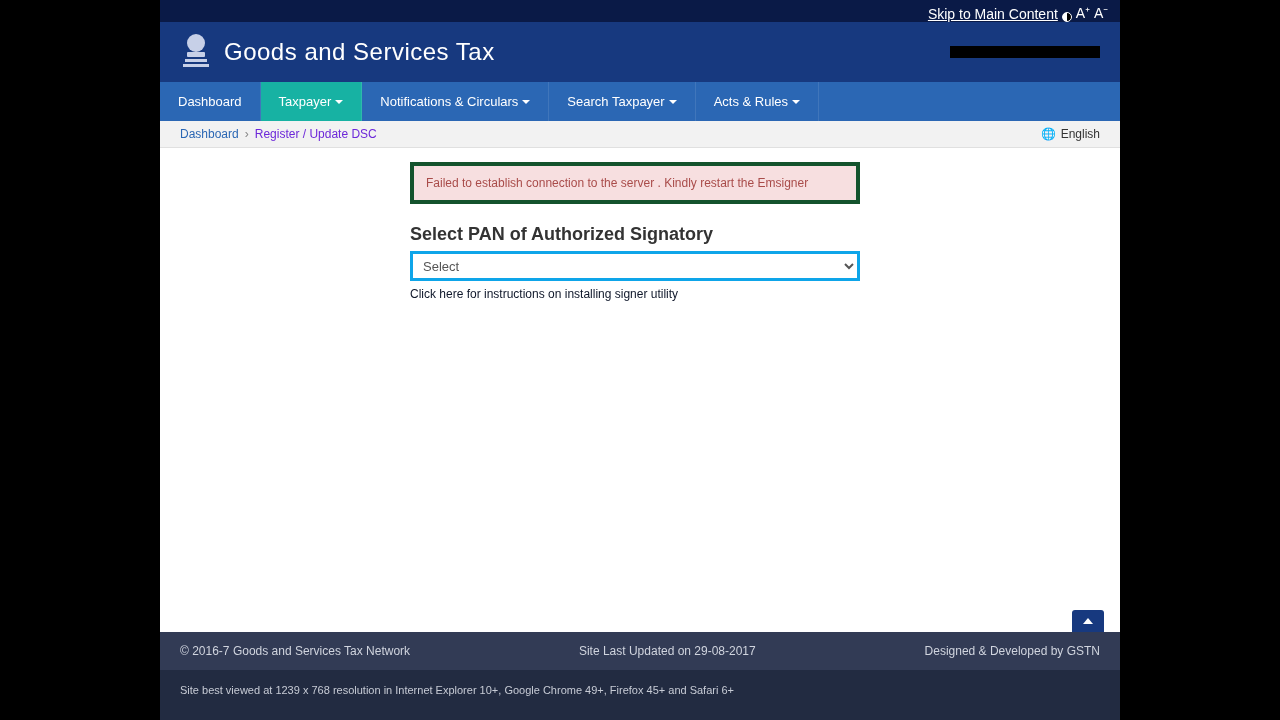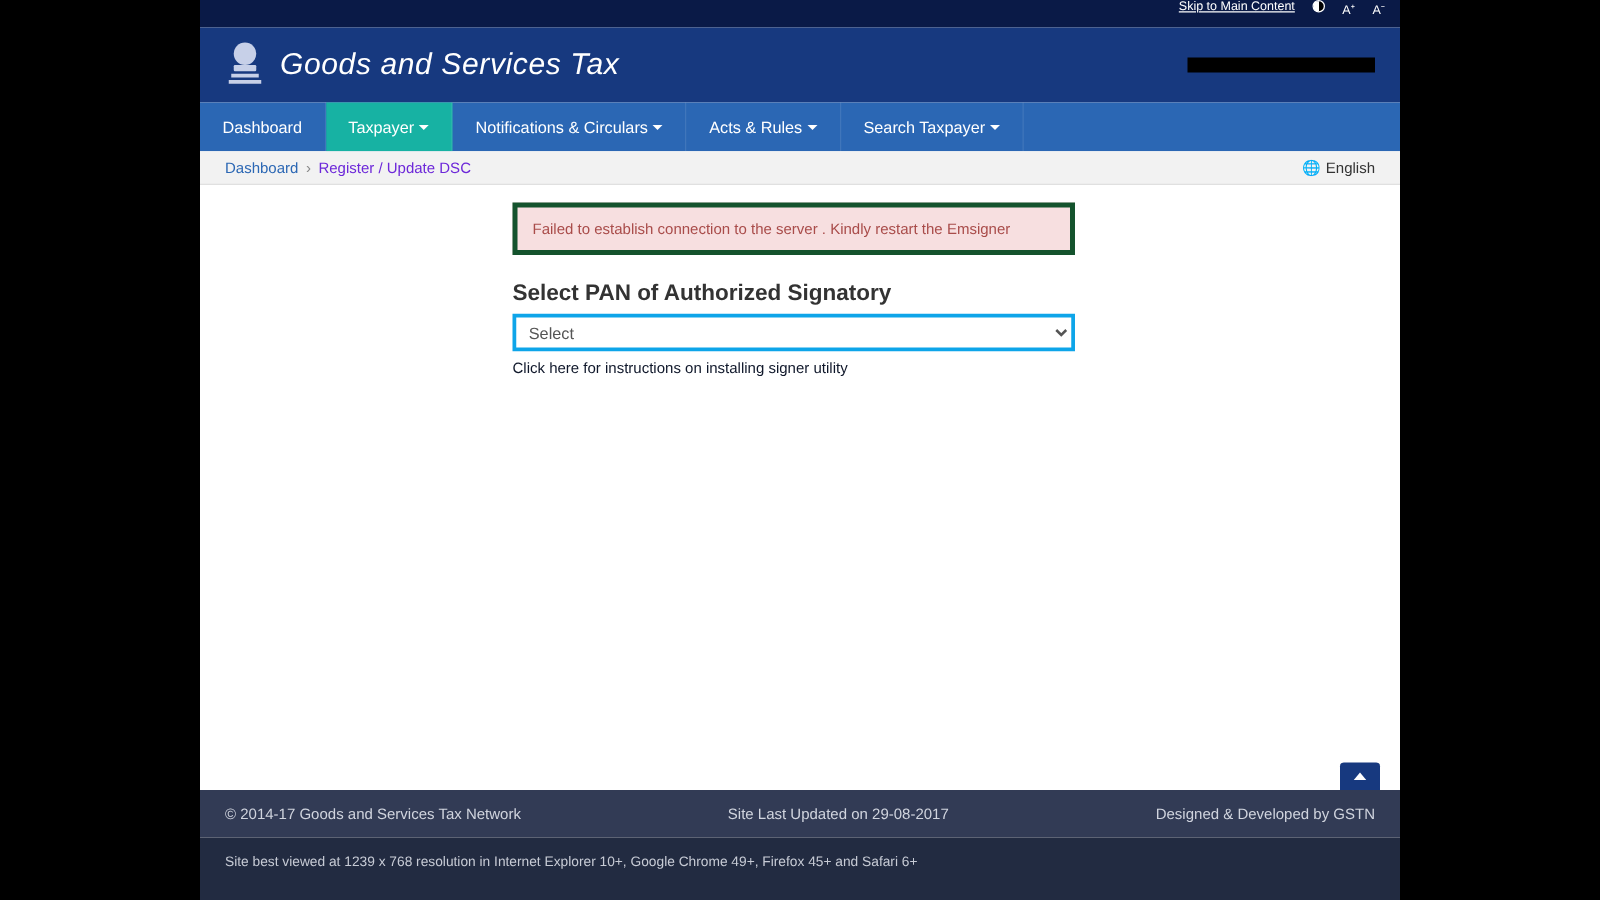--- a/index.html
+++ b/index.html
@@ -17,40 +17,39 @@
     height: 720px;
     display: flex;
     flex-direction: column;
   }
   .topbar {
     background: #0a1a47;
     color: #fff;
     height: 22px;
     display: flex;
     justify-content: flex-end;
-    align-items: flex-start;
-    font-size: 10px;
+    align-items: flex-end;
+    font-size: 14px;
     padding: 0 12px;
-    gap: 14px;
+    gap: 4px;
   }
   .topbar span, .topbar a { color: #fff; }
   .topbar .contrast-icon {
     width: 10px; height: 10px; border-radius: 50%;
     background: linear-gradient(90deg,#fff 50%,#000 50%);
     border: 1px solid #fff;
     display:inline-block;
   }
   .header {
     background: #17397f;
     color: #fff;
     display: flex;
     align-items: center;
     padding: 10px 20px;
     gap: 12px;
-    font-style: italic;
   }
   .emblem {
     width: 32px; height: 40px;
     display:flex; align-items:center; justify-content:center;
   }
   .emblem svg { width: 30px; height: 38px; }
   .site-title { font-size: 24px; font-weight: 400; letter-spacing: .5px; }
   .account-blk {
     margin-left: auto;
     width: 150px; height: 12px; background:#000;
@@ -199,25 +198,25 @@
     </div>
     <div class="navitem active">
       <span>Taxpayer</span>
       <span class="caret"></span>
     </div>
     <div class="navitem">
       <span>Notifications &amp; Circulars</span>
       <span class="caret"></span>
     </div>
     <div class="navitem">
+      <span>Search Taxpayer</span>
+      <span class="caret"></span>
+    </div>
+    <div class="navitem">
       <span>Acts &amp; Rules</span>
-      <span class="caret"></span>
-    </div>
-    <div class="navitem">
-      <span>Search Taxpayer</span>
       <span class="caret"></span>
     </div>
   </div>
 
   <div class="breadcrumbs">
     <a href="#">Dashboard</a>
     <span class="sep">›</span>
     <span class="current">Register / Update DSC</span>
     <div class="lang">
       <span>🌐</span>
@@ -238,21 +237,21 @@
       </div>
       <a href="#" class="help-link">Click here for instructions on installing signer utility</a>
     </div>
   </div>
 
   <div class="scroll-top">
     <span class="chev"></span>
   </div>
 
   <div class="footer1">
-    <span>© 2014-17 Goods and Services Tax Network</span>
+    <span>© 2016-7 Goods and Services Tax Network</span>
     <span>Site Last Updated on 29-08-2017</span>
     <span>Designed &amp; Developed by GSTN</span>
   </div>
   <div class="footer2">
     <span>Site best viewed at 1239 x 768 resolution in Internet Explorer 10+, Google Chrome 49+, Firefox 45+ and Safari 6+</span>
   </div>
 
 </div>
 
 </body></html>

